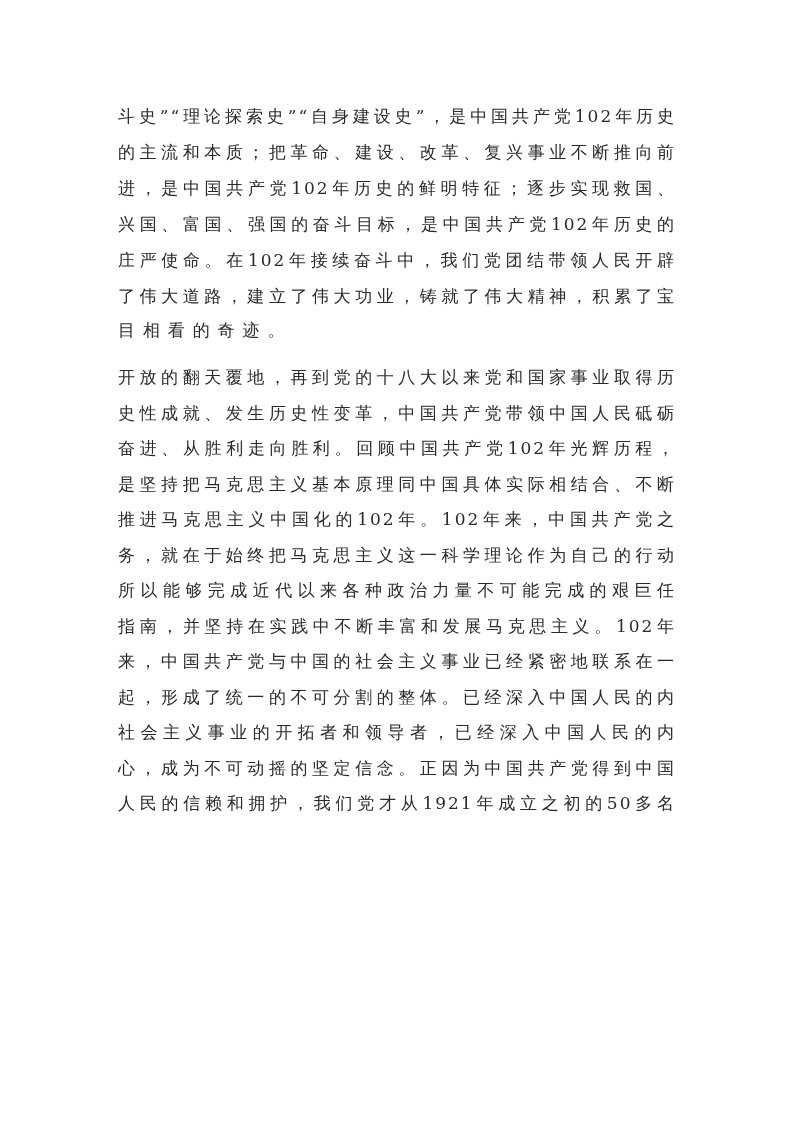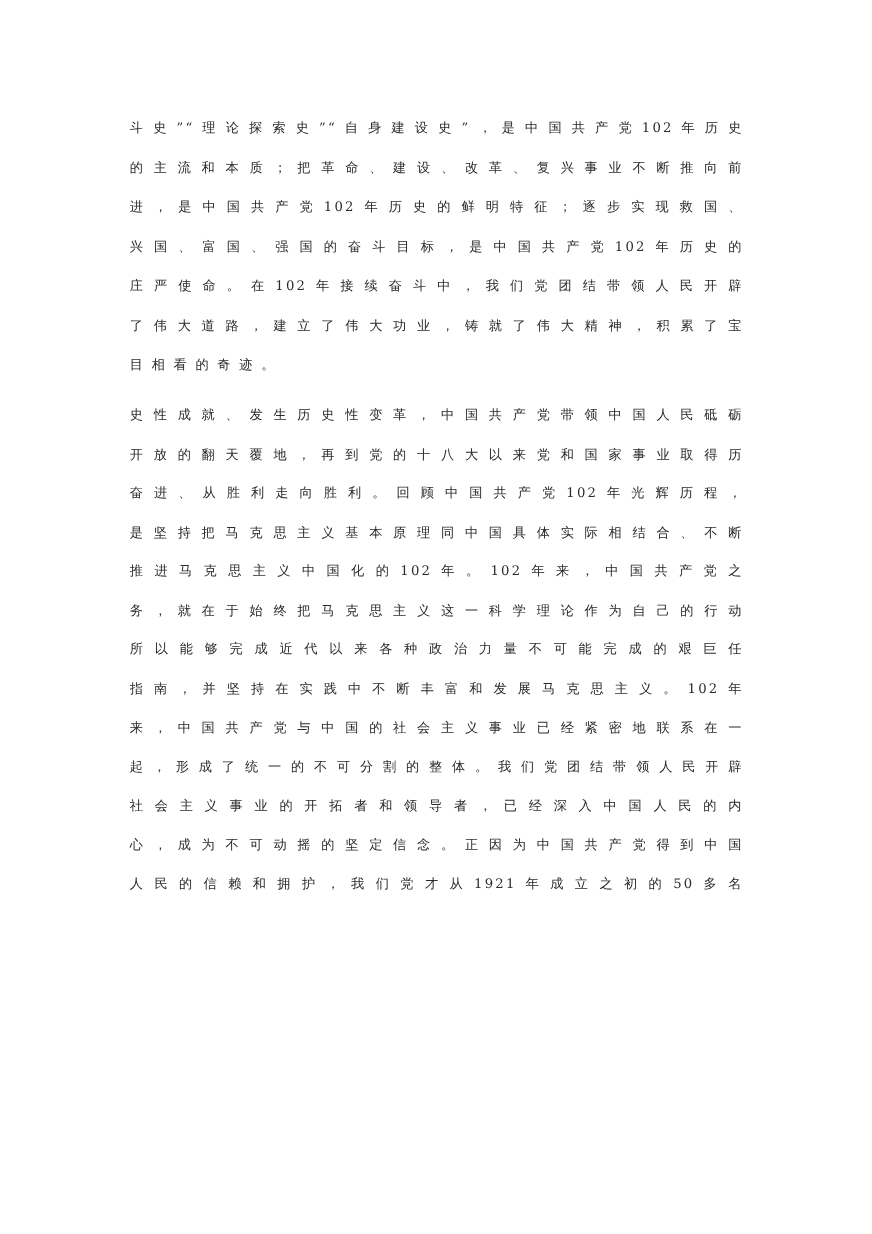--- a/index.html
+++ b/index.html
@@ -3,21 +3,21 @@
   <meta charset="utf-8">
   <style>
     html, body { margin: 0; padding: 0; background: #ffffff; }
     body { width: 793px; height: 1122px; position: relative; overflow: hidden; }
     .page {
       position: absolute; left: 0; top: 0; width: 793px; height: 1122px; background: #ffffff;
     }
     .content {
       position: absolute; left: 118px; top: 98px; width: 558px;
       font-family: "DejaVu Serif", "Liberation Serif", serif;
-      font-size: 12px; color: #2a2a2a;
+      font-size: 17px; color: #2a2a2a;
     }
     .para { margin: 0; }
     .para + .para { margin-top: 10px; }
     .line {
       display: block; height: 36px; line-height: 36px; white-space: nowrap;
       text-align: justify; text-align-last: justify; letter-spacing: 2px;
     }
     .line.para2 { height: 35.5px; line-height: 35.5px; }
     .line.last { text-align-last: left; letter-spacing: 7.9px; font-family: Liberation Mono, monospace; }
     .line.indent { padding-left: 56px; }
@@ -30,28 +30,28 @@
     <div class="para">
       <span class="line">斗史”“理论探索史”“自身建设史”，是中国共产党102年历史</span>
       <span class="line">的主流和本质；把革命、建设、改革、复兴事业不断推向前</span>
       <span class="line">进，是中国共产党102年历史的鲜明特征；逐步实现救国、</span>
       <span class="line">兴国、富国、强国的奋斗目标，是中国共产党102年历史的</span>
       <span class="line">庄严使命。在102年接续奋斗中，我们党团结带领人民开辟</span>
       <span class="line">了伟大道路，建立了伟大功业，铸就了伟大精神，积累了宝</span>
       <span class="line last">目相看的奇迹。</span>
     </div>
     <div class="para">
+      <span class="line para2">开放的翻天覆地，再到党的十八大以来党和国家事业取得历</span>
       <span class="line para2">史性成就、发生历史性变革，中国共产党带领中国人民砥砺</span>
-      <span class="line para2">开放的翻天覆地，再到党的十八大以来党和国家事业取得历</span>
       <span class="line para2">奋进、从胜利走向胜利。回顾中国共产党102年光辉历程，</span>
       <span class="line para2">是坚持把马克思主义基本原理同中国具体实际相结合、不断</span>
       <span class="line para2">推进马克思主义中国化的102年。102年来，中国共产党之</span>
       <span class="line para2">务，就在于始终把马克思主义这一科学理论作为自己的行动</span>
       <span class="line para2">所以能够完成近代以来各种政治力量不可能完成的艰巨任</span>
       <span class="line para2">指南，并坚持在实践中不断丰富和发展马克思主义。102年</span>
       <span class="line para2">来，中国共产党与中国的社会主义事业已经紧密地联系在一</span>
-      <span class="line para2">起，形成了统一的不可分割的整体。我们党团结带领人民开辟</span>
+      <span class="line para2">起，形成了统一的不可分割的整体。已经深入中国人民的内</span>
       <span class="line para2">社会主义事业的开拓者和领导者，已经深入中国人民的内</span>
       <span class="line para2">心，成为不可动摇的坚定信念。正因为中国共产党得到中国</span>
       <span class="line para2">人民的信赖和拥护，我们党才从1921年成立之初的50多名</span>
     </div>
   </div>
 </div>
 
 </body></html>

